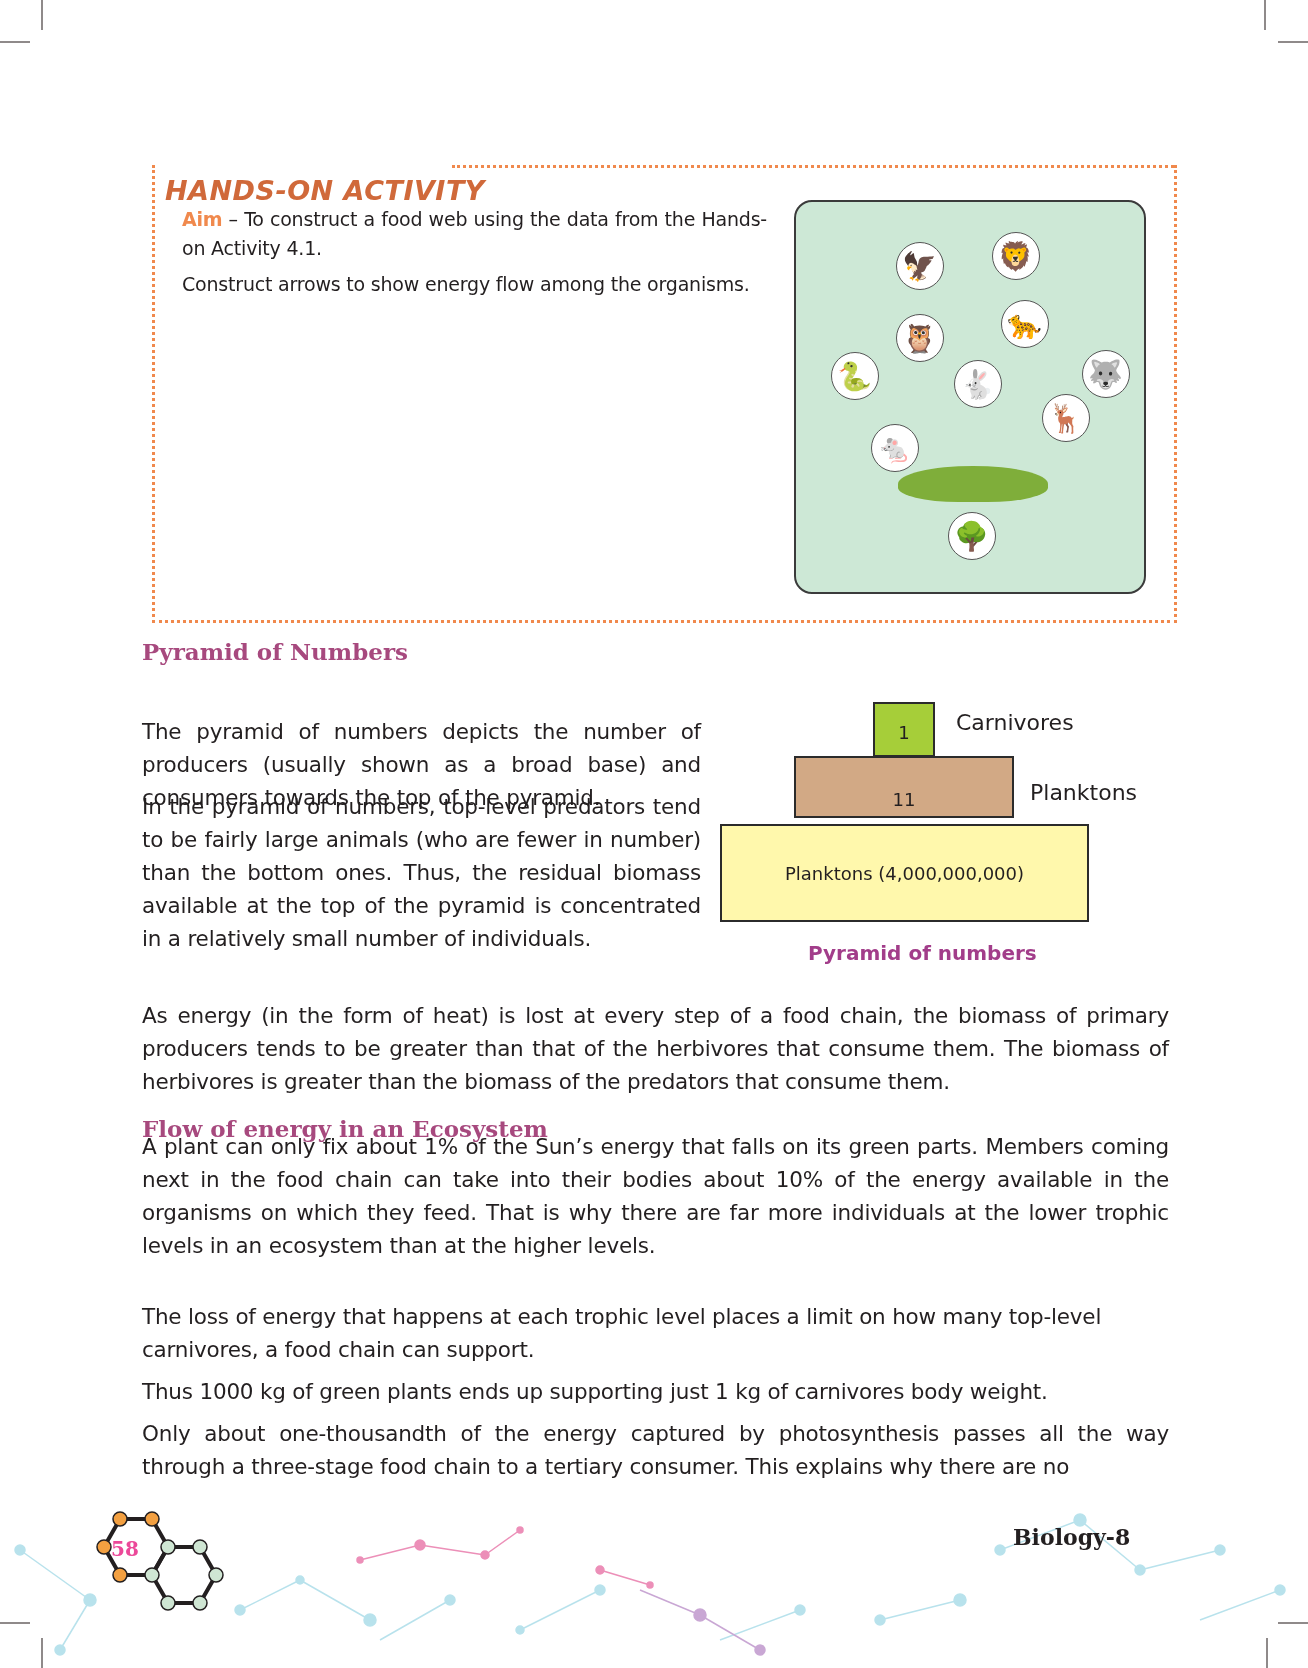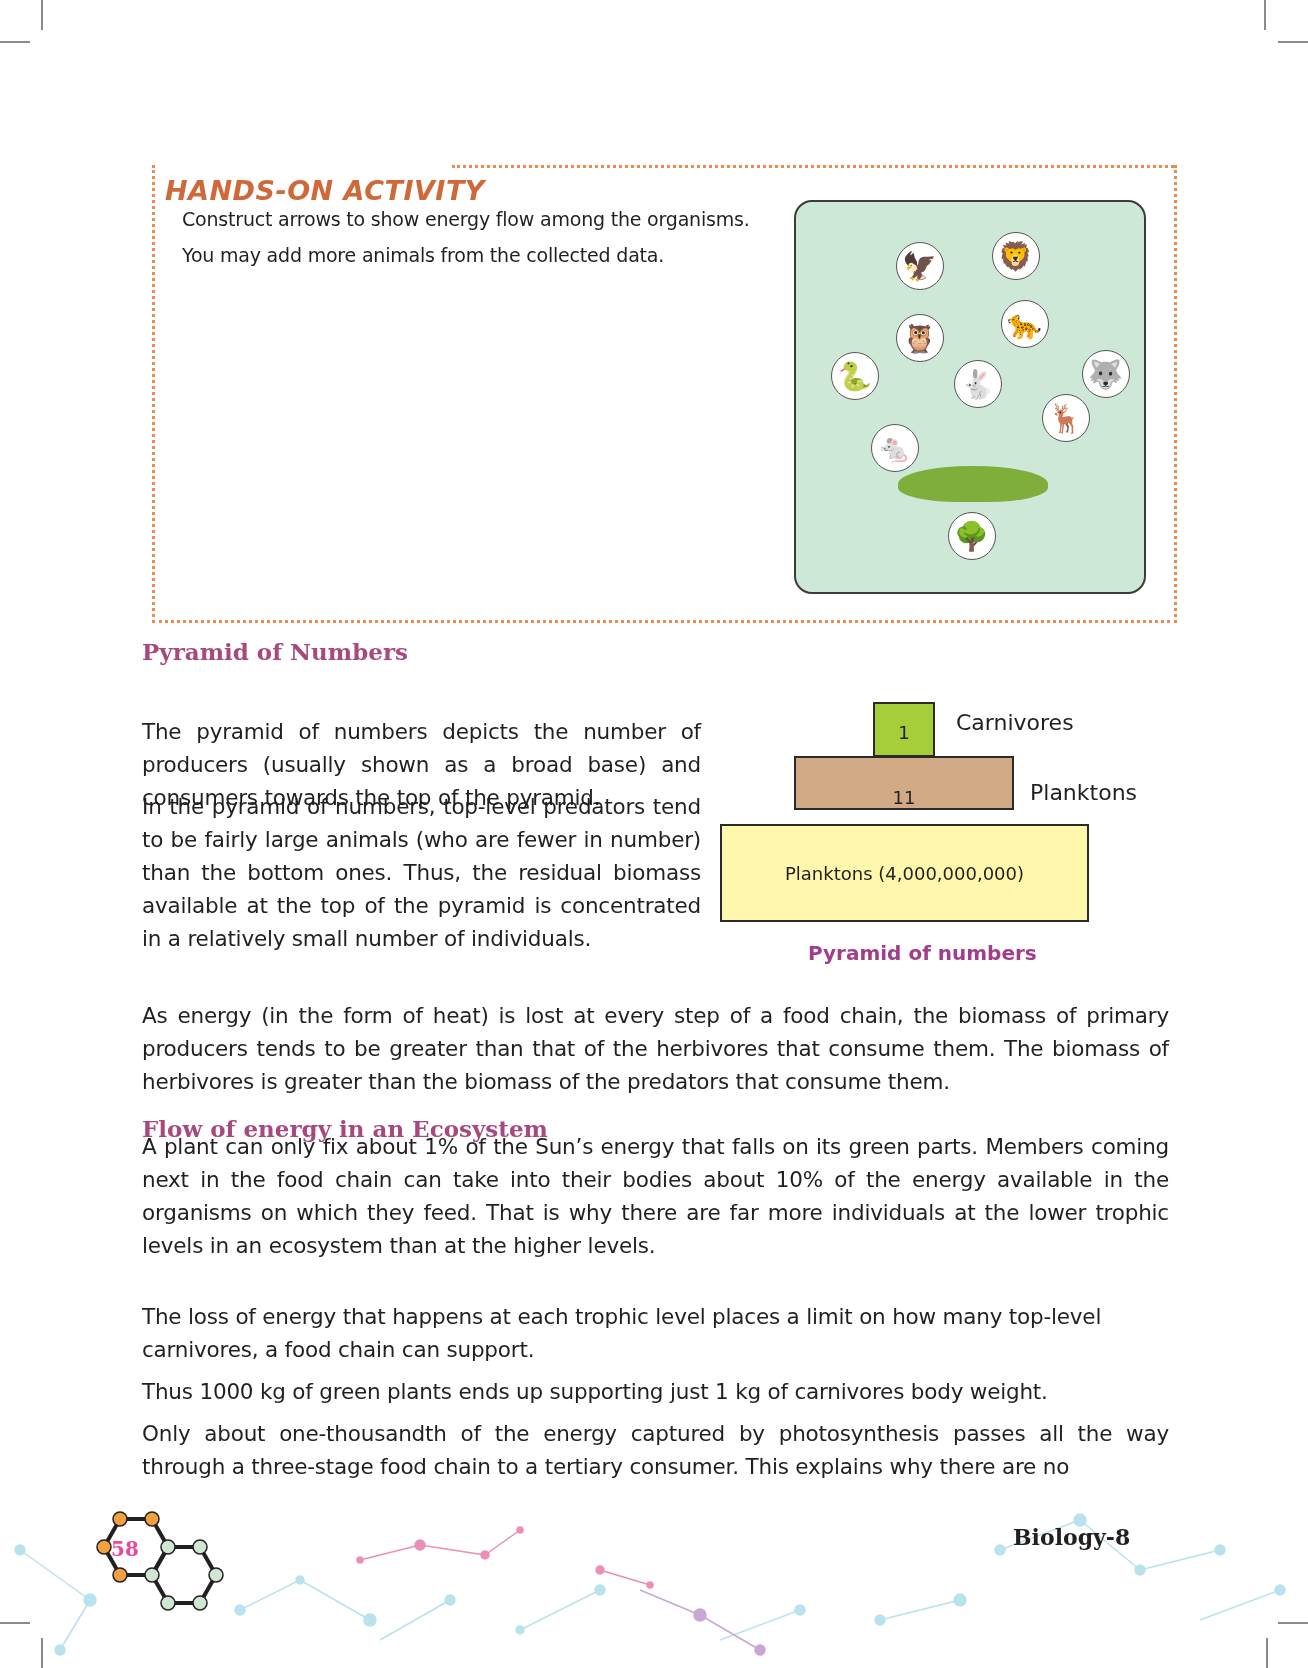--- a/index.html
+++ b/index.html
@@ -48,22 +48,22 @@
 <div class="crop" style="left:41px;top:1638px;width:2px;height:30px;"></div>
 <div class="crop" style="left:0;top:1622px;width:30px;height:2px;"></div>
 <div class="crop" style="left:1266px;top:1638px;width:2px;height:30px;"></div>
 <div class="crop" style="left:1278px;top:1622px;width:30px;height:2px;"></div>
 
 <div id="activity"></div>
 <div id="activity-topline"></div>
 <div id="activity-title">HANDS-ON ACTIVITY</div>
 
 <div id="activity-text" class="body-text" style="font-size:19px;line-height:29px;">
+  <p class="justify"><span class="aim">Aim</span><span> – To construct a food web using the data from the Hands-on Activity 4.1.</span></p>
   <p>Construct arrows to show energy flow among the organisms.</p>
-  <p>You may add more animals from the collected data.</p>
 </div>
 
 <div id="foodweb">
   <div class="org" style="left:100px;top:40px;">
       <span>🦅</span>
     </div>
   <div class="org" style="left:196px;top:30px;">
       <span>🦁</span>
     </div>
   <div class="org" style="left:100px;top:112px;">
@@ -99,21 +99,21 @@
   <p>The pyramid of numbers depicts the number of producers (usually shown as a broad base) and consumers towards the top of the pyramid.</p>
 </div>
 <div class="body-text justify" style="position:absolute;left:142px;top:790px;width:559px;">
   <p>In the pyramid of numbers, top-level predators tend to be fairly large animals (who are fewer in number) than the bottom ones.  Thus, the residual biomass available at the top of the pyramid is concentrated in a relatively small number of individuals.</p>
 </div>
 
 <div class="tier" style="left:873px;top:702px;width:62px;height:55px;background:#a6ce39;padding-top:6px;">
     <span>1</span>
   </div>
 <div class="tier-label" style="left:956px;top:710px;">Carnivores</div>
-<div class="tier" style="left:794px;top:756px;width:220px;height:54px;background:#d2a985;align-items:flex-end;padding-top:24px;">
+<div class="tier" style="left:794px;top:756px;width:220px;height:62px;background:#d2a985;align-items:center;padding-top:24px;">
     <span>11</span>
   </div>
 <div class="tier-label" style="left:1030px;top:780px;">Planktons</div>
 <div class="tier" style="left:720px;top:824px;width:369px;height:98px;background:#fff8ac;">
     <span>Planktons (4,000,000,000)</span>
   </div>
 <div id="pyr-caption">Pyramid of numbers</div>
 
 <div class="body-text justify" style="position:absolute;left:142px;top:999px;width:1027px;">
   <p>As energy (in the form of heat) is lost at every step of a food chain, the biomass of primary producers tends to be greater than that of the herbivores that consume them. The biomass of herbivores is greater than the biomass of the predators that consume them.</p>

